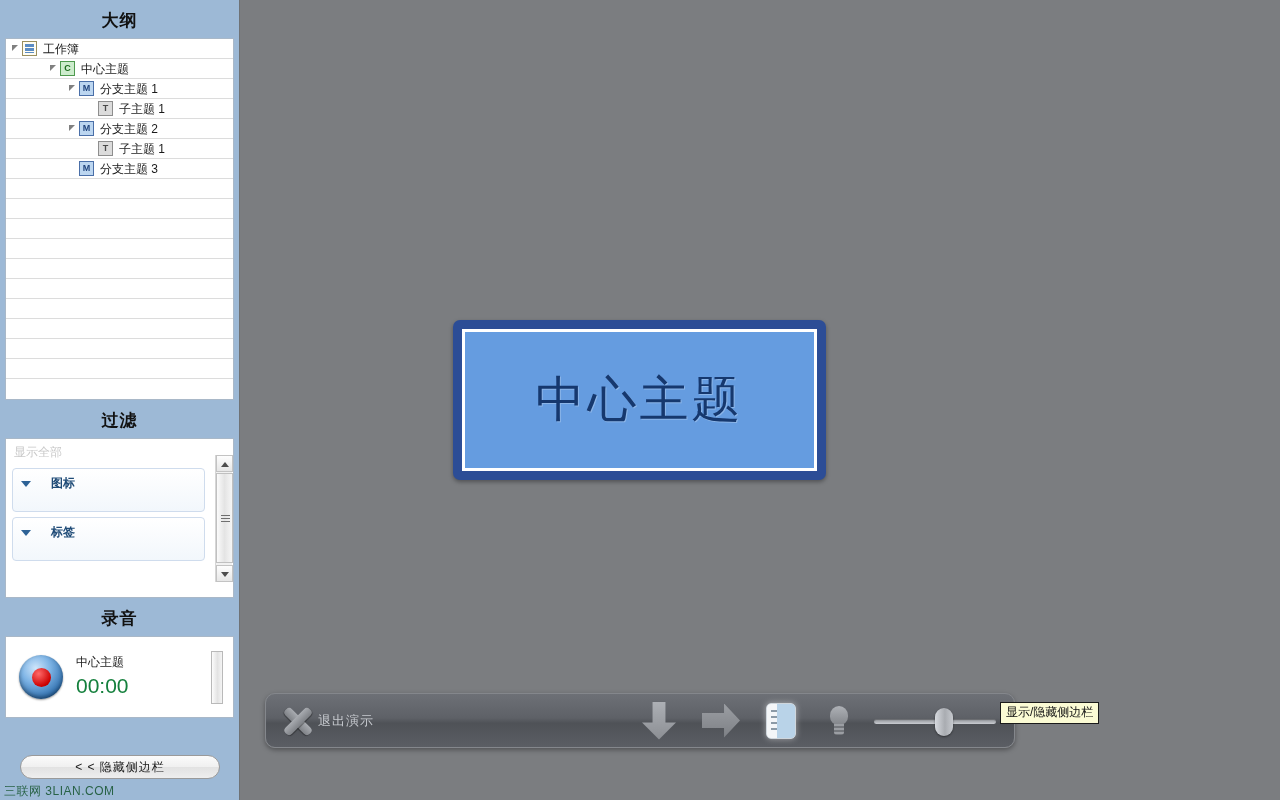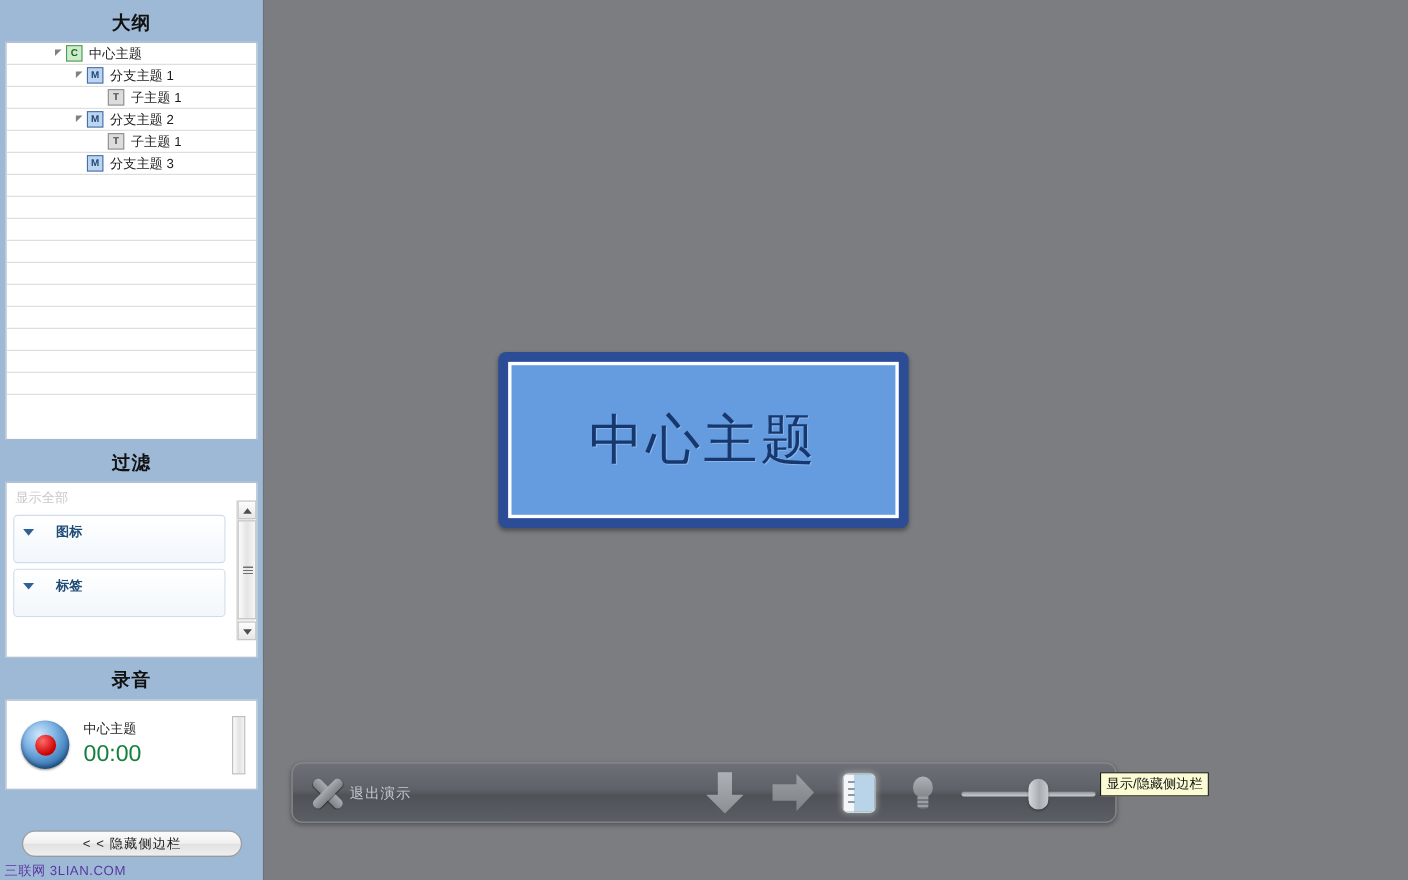--- a/index.html
+++ b/index.html
@@ -204,21 +204,21 @@
     color: #1a1a1a;
     line-height: 22px;
     text-align: center;
     letter-spacing: 1px;
   }
 
   
   #watermark {
     position: absolute; left: 4px; top: 783px;
     font-size: 12px;
-    color: #4c1d95;
+    color: #14532d;
     opacity: .85;
     letter-spacing: .5px;
   }
 
   
   #stage {
     position: absolute; left: 240px; top: 0;
     width: 1040px; height: 800px;
     background: #7b7d80;
   }
@@ -347,20 +347,25 @@
     line-height: 15px;
   }
 </style>
 </head>
 <body>
 
 <div id="sidebar">
 
   <div class="panel-title">大纲</div>
   <div id="outline-box">
+      <div class="tree-row" style="padding-left: 4px;">
+        <span class="expander open"></span>
+        <span class="node-icon ico-workbook"></span>
+        <span class="tree-label">工作簿</span>
+      </div>
       <div class="tree-row" style="padding-left: 42px;">
         <span class="expander open"></span>
         <span class="node-icon ico-c">C</span>
         <span class="tree-label">中心主题</span>
       </div>
       <div class="tree-row" style="padding-left: 61px;">
         <span class="expander open"></span>
         <span class="node-icon ico-m">M</span>
         <span class="tree-label">分支主题 1</span>
       </div>

